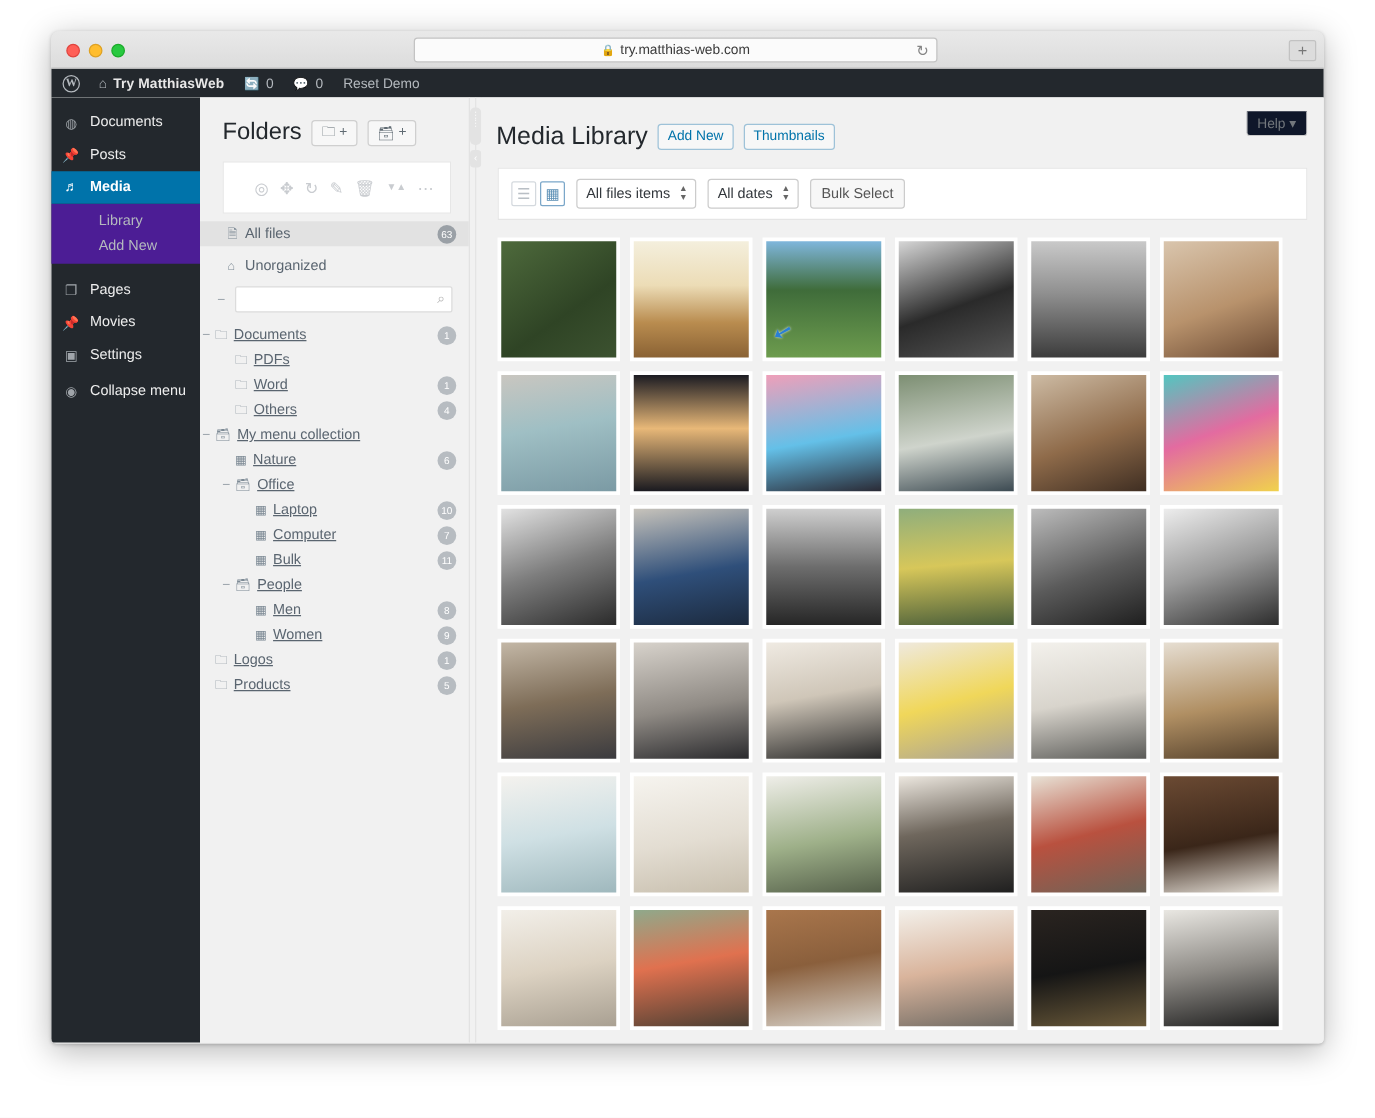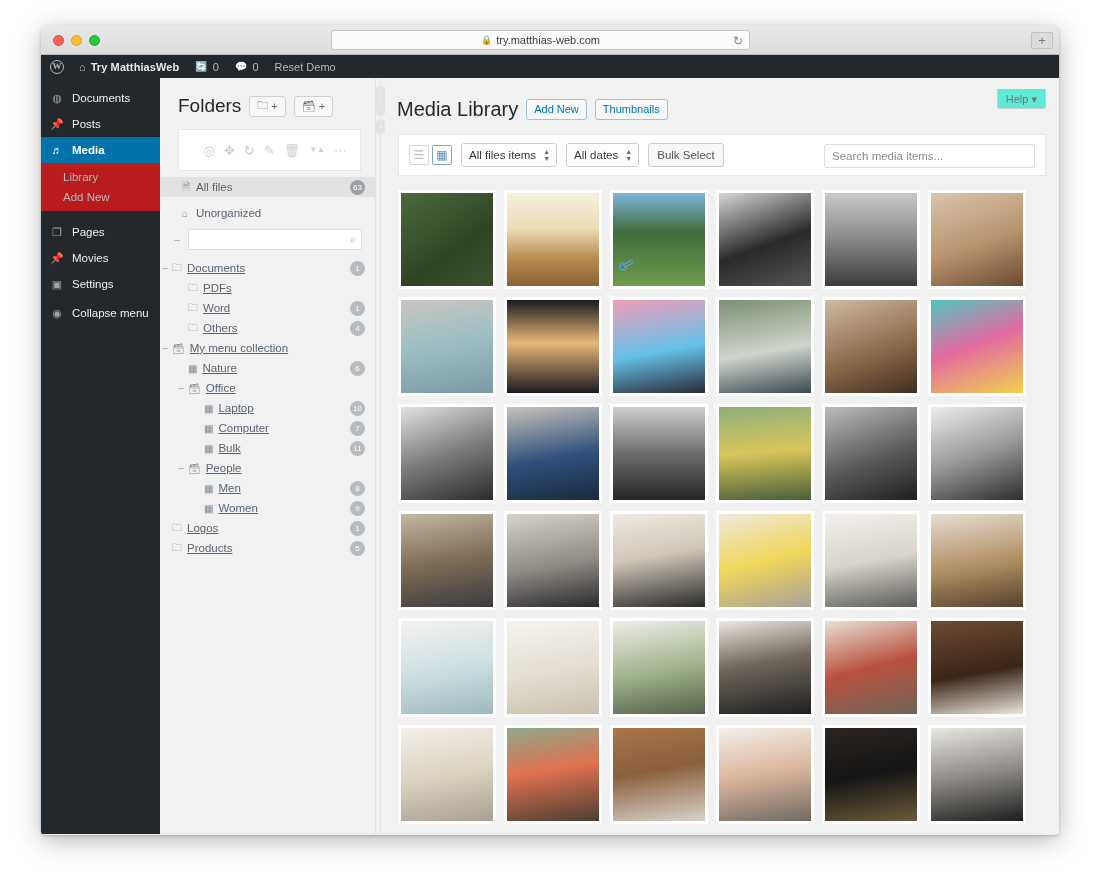--- a/index.html
+++ b/index.html
@@ -89,21 +89,21 @@
     color: #eee; position: relative;
   }
   .wpnav-item .ico { width: 14px; text-align: center; font-size: 11px; color: #a0a5aa; flex: none; }
   .wpnav-item.current { background: #0073aa; color: #fff; font-weight: bold; }
   .wpnav-item.current .ico { color: #fff; }
   .wpnav-item.current::after {
     content: ""; position: absolute; right: -8px; top: 50%;
     margin-top: -8px;
     border: 8px solid transparent; border-right-color: #f1f1f1;
   }
-  #wp-submenu { background: #b91c1c; padding: 4px 0; }
+  #wp-submenu { background: #4c1d95; padding: 4px 16px; }
   .wpsub-item {
     color: #b4b9be; font-size: 11.5px;
     padding: 4px 9px 4px 22px;
   }
   .wpnav-sep { height: 8px; }
   .collapse-row { margin-top: 3px; }
 
   
   #folders-panel {
     width: 216px; flex: none;
@@ -197,21 +197,21 @@
     width: 9px; height: 14px;
     background: #e3e3e3; border-radius: 3px;
     color: #fff; font-size: 8px; line-height: 14px; text-align: center;
   }
 
   
   #content { flex: 1; background: #f1f1f1; position: relative; overflow: hidden; }
   #help-btn {
     position: absolute; right: 13px; top: 11px;
     height: 20px; padding: 0 8px;
-    background: #5eead4; border: 1px solid #ccc;
+    background: #0f172a; border: 1px solid #ccc;
     border-top: none; border-radius: 0 0 3px 3px;
     color: #72777c; font-size: 11px; line-height: 20px; text-align: center;
   }
   #page-head { display: flex; align-items: center; gap: 8px; padding: 20px 0 13px 12px; }
   #page-title { font-size: 20px; font-weight: normal; color: #23282d; }
   .head-btn {
     height: 21px; padding: 0 7px;
     background: #f7f7f7; border: 1px solid #9ec2d8;
     border-radius: 3px; color: #0073aa; font-size: 11px; line-height: 19px;
   }
@@ -520,21 +520,20 @@
         </span>
         <span class="wp-select">
           <span>All files items</span>
           <span class="arrows">▲<br>▼</span>
         </span>
         <span class="wp-select">
           <span>All dates</span>
           <span class="arrows">▲<br>▼</span>
         </span>
         <span id="bulk-select-btn">Bulk Select</span>
-        <span id="media-search">Search media items...</span>
       </div>
 
       <div id="media-grid">
           <div class="tile">
             <div class="img" style="background: linear-gradient(145deg, rgb(78, 106, 60), rgb(47, 68, 37) 60%, rgb(60, 82, 48));"></div>
           </div>
           <div class="tile">
             <div class="img" style="background: linear-gradient(rgb(244, 239, 221) 0%, rgb(236, 220, 182) 38%, rgb(185, 140, 79) 70%, rgb(138, 98, 52) 100%);"></div>
           </div>
           <div class="tile">

